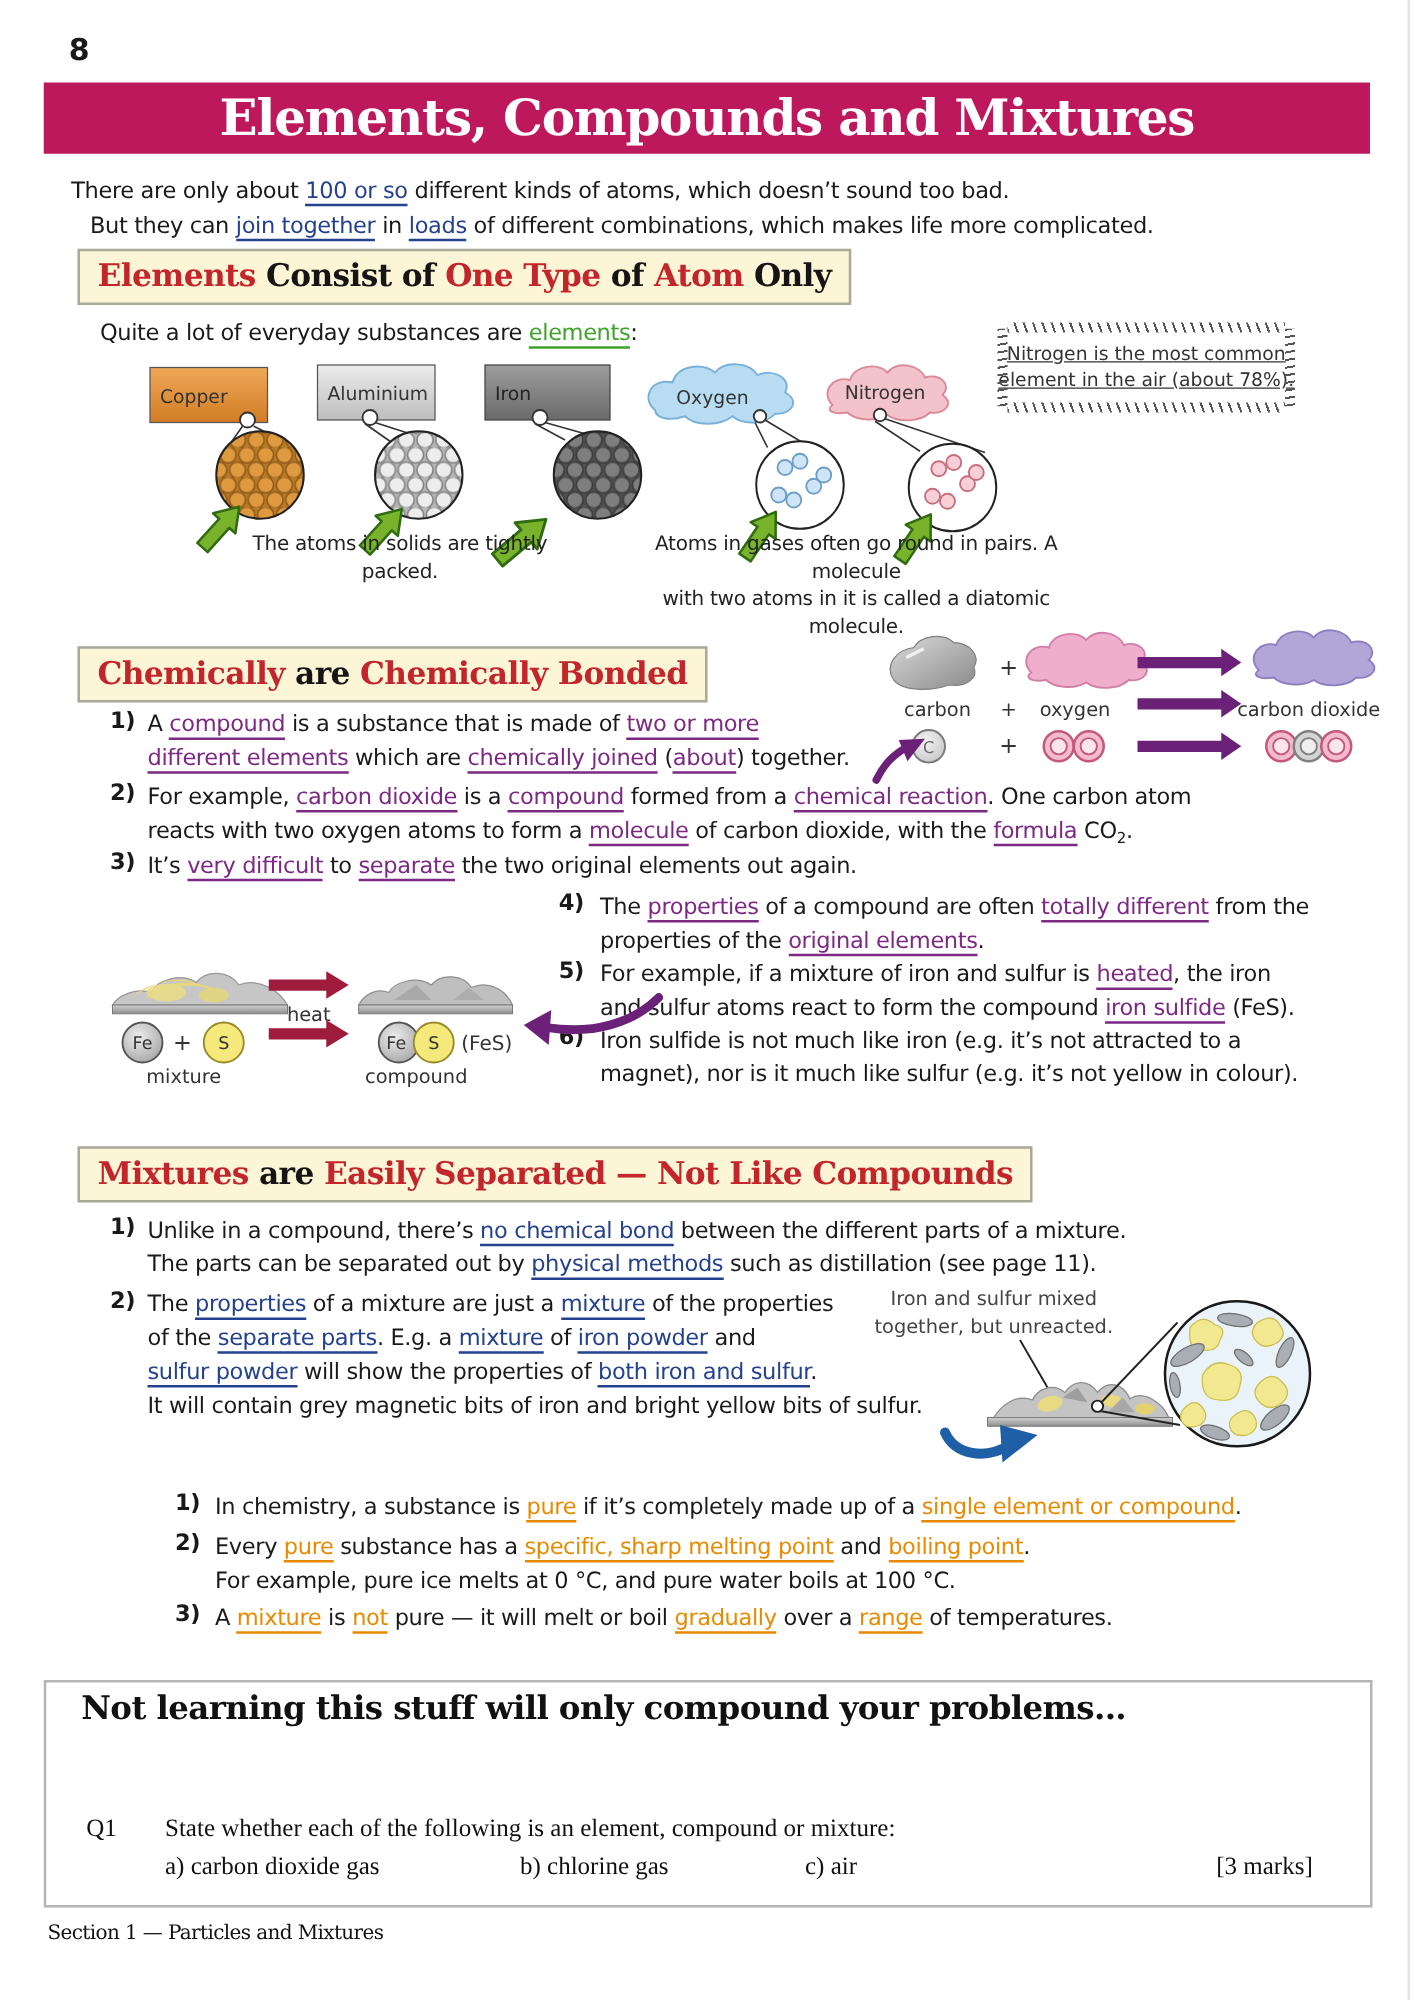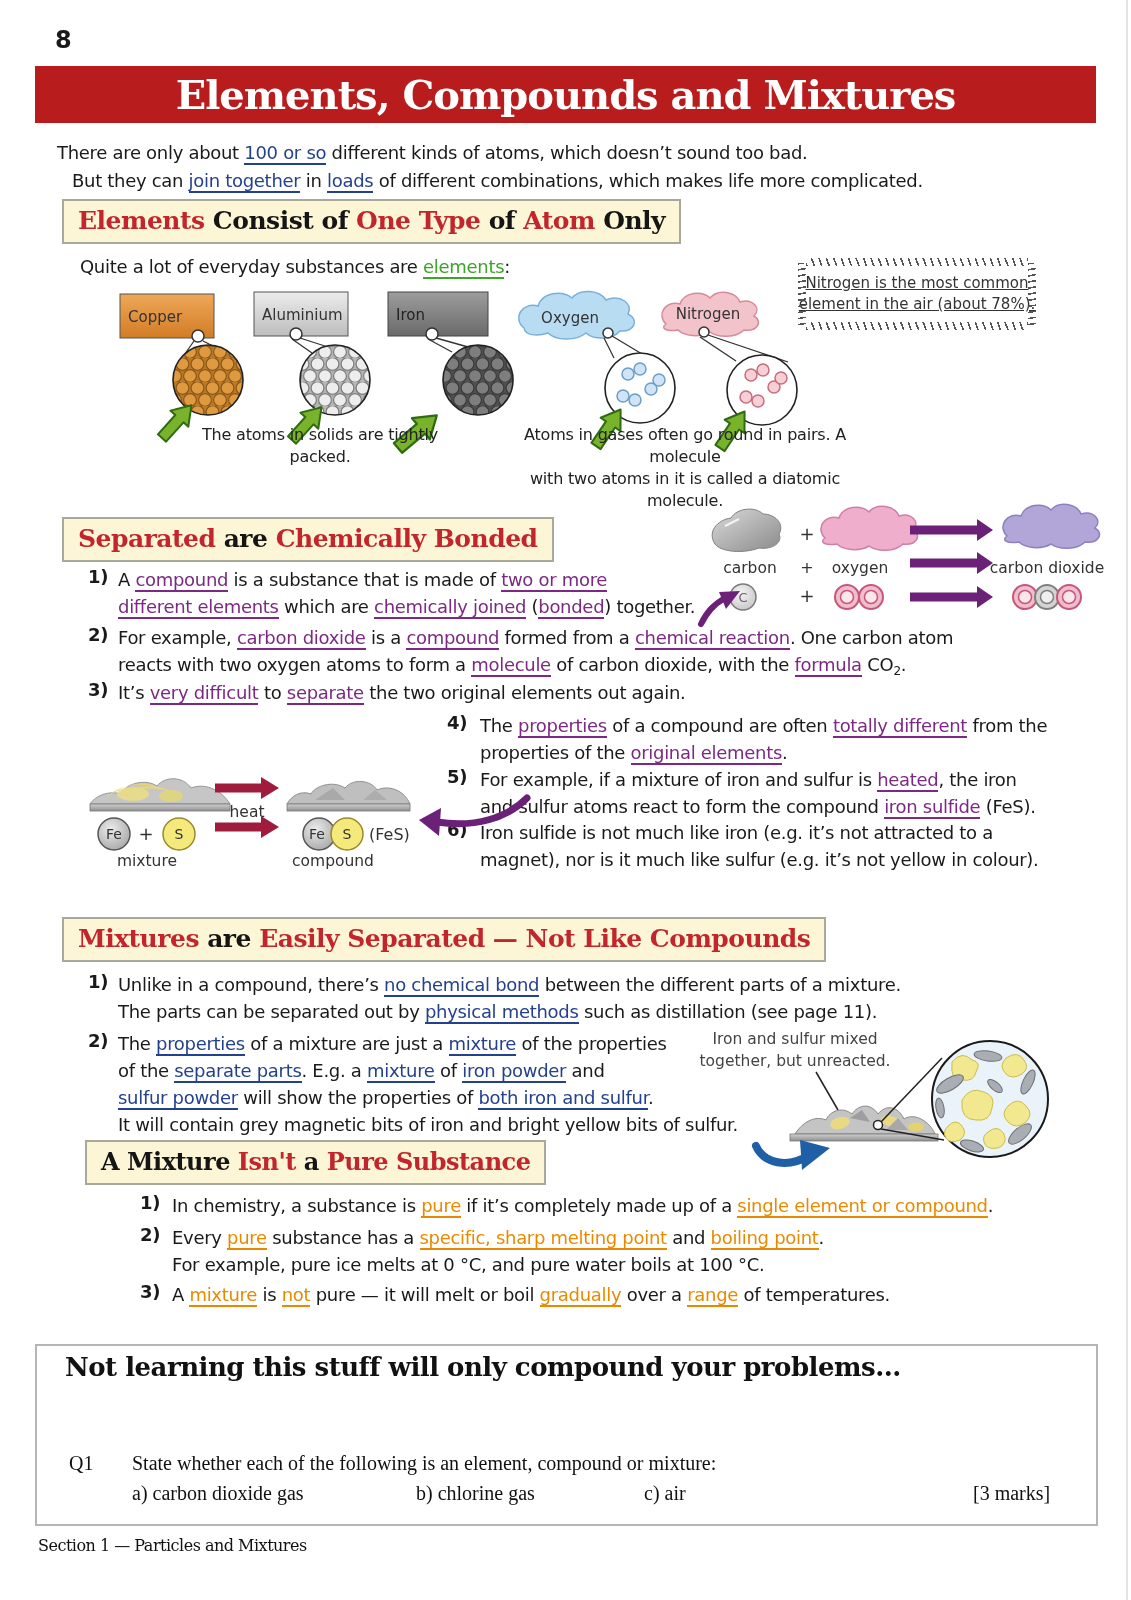--- a/index.html
+++ b/index.html
@@ -1,21 +1,21 @@
 <!DOCTYPE html>
 <html><head>
 <meta charset="utf-8">
 <style>
   html,body{margin:0;padding:0;background:#fff;}
   #page{position:relative;width:1131px;height:1600px;background:#ffffff;
         font-family:"DejaVu Sans",sans-serif;color:#1a1a1a;overflow:hidden;}
   .abs{position:absolute;}
   .txt{font-size:18px;line-height:27px;letter-spacing:-0.3px;white-space:nowrap;}
   .num{font-size:18px;font-weight:bold;letter-spacing:-0.3px;}
-  .banner{left:35px;top:66px;width:1061px;height:57px;background:#b91c1c;color:#fff;
+  .banner{left:35px;top:66px;width:1061px;height:57px;background:#be185d;color:#fff;
           font-family:"DejaVu Serif",serif;font-weight:bold;font-size:40px;
           text-align:center;line-height:58px;letter-spacing:-1px;}
   .pageno{left:55px;top:26px;font-size:24px;font-weight:bold;}
   .hbox{background:#fdf6d6;border:2px solid #a8a89b;padding:5px 14px 7px;
         font-family:"DejaVu Serif",serif;font-weight:bold;font-size:25px;
         letter-spacing:-0.5px;white-space:nowrap;text-align:center;}
   .hbox4{font-size:24px;}
   .hr{color:#c2252b;}
   .hk{color:#151515;}
   .lp{color:#7b2982;border-bottom:2px solid #7b2982;}
@@ -170,21 +170,21 @@
 
   <div class="abs note">
     <div class="hatch-h" style="top:0"></div>
     <div class="hatch-h" style="bottom:0"></div>
     <div class="hatch-v" style="left:0"></div>
     <div class="hatch-v" style="right:0"></div>
     <div>Nitrogen is the most common</div>
     <div>element in the air (about 78%).</div>
   </div>
 
-  <div class="abs hbox" style="left:62px;top:517px"><span class="hr">Separated</span><span class="hk"> are </span><span class="hr">Chemically Bonded</span></div>
+  <div class="abs hbox" style="left:62px;top:517px"><span class="hr">Chemically</span><span class="hk"> are </span><span class="hr">Chemically Bonded</span></div>
 
   <svg class="abs" style="left:695px;top:492px" width="425" height="140" viewBox="0 0 425 140">
     <defs>
       <linearGradient id="gLump" x1="0" y1="0" x2="1" y2="1">
           <stop offset="0" stop-color="#dadada"></stop>
           <stop offset="1" stop-color="#8a8a8a"></stop>
         </linearGradient>
       <radialGradient id="gAtomC" cx="0.4" cy="0.35" r="0.8">
           <stop offset="0" stop-color="#f4f4f4"></stop>
           <stop offset="1" stop-color="#c2c2c2"></stop>
@@ -218,21 +218,21 @@
       <circle cx="352" cy="105" r="12" fill="#d4d4d4" stroke="#808080" stroke-width="2"></circle>
       <circle cx="352" cy="105" r="6.5" fill="#efefef" stroke="#808080" stroke-width="1.5"></circle>
       <circle cx="374" cy="105" r="12" fill="#f3bccd" stroke="#c4587c" stroke-width="2"></circle>
       <circle cx="374" cy="105" r="6.5" fill="#fbe6ec" stroke="#c4587c" stroke-width="1.5"></circle>
     </g>
     <path d="M6,132 C12,120 18,113 30,106" stroke="#6b2177" stroke-width="6" fill="none" stroke-linecap="round"></path>
     <polygon points="24,100 45,99 31,117" fill="#6b2177"></polygon>
   </svg>
 
   <div class="abs num" style="left:88px;top:566px">1)</div>
-  <div class="abs txt" style="left:118px;top:566px"><span>A </span><span class="lp">compound</span><span> is a substance that is made of </span><span class="lp">two or more</span><br><span class="lp">different elements</span><span> which are </span><span class="lp">chemically joined</span><span> (</span><span class="lp">bonded</span><span>) together.</span></div>
+  <div class="abs txt" style="left:118px;top:566px"><span>A </span><span class="lp">compound</span><span> is a substance that is made of </span><span class="lp">two or more</span><br><span class="lp">different elements</span><span> which are </span><span class="lp">chemically joined</span><span> (</span><span class="lp">about</span><span>) together.</span></div>
   <div class="abs num" style="left:88px;top:624px">2)</div>
   <div class="abs txt" style="left:118px;top:624px"><span>For example, </span><span class="lp">carbon dioxide</span><span> is a </span><span class="lp">compound</span><span> formed from a </span><span class="lp">chemical reaction</span><span>.  One carbon atom</span><br><span>reacts with two oxygen atoms to form a </span><span class="lp">molecule</span><span> of carbon dioxide, with the </span><span class="lp">formula</span><span> CO</span><span class="sub">2</span><span>.</span></div>
   <div class="abs num" style="left:88px;top:679px">3)</div>
   <div class="abs txt" style="left:118px;top:679px"><span>It’s </span><span class="lp">very difficult</span><span> to </span><span class="lp">separate</span><span> the two original elements out again.</span></div>
   <div class="abs num" style="left:447px;top:712px">4)</div>
   <div class="abs txt" style="left:480px;top:712px"><span>The </span><span class="lp">properties</span><span> of a compound are often </span><span class="lp">totally different</span><span> from the</span><br><span>properties of the </span><span class="lp">original elements</span><span>.</span></div>
   <div class="abs num" style="left:447px;top:766px">5)</div>
   <div class="abs txt" style="left:480px;top:766px"><span>For example, if a mixture of iron and sulfur is </span><span class="lp">heated</span><span>, the iron</span><br><span>and sulfur atoms react to form the compound </span><span class="lp">iron sulfide</span><span> (FeS).</span></div>
   <div class="abs num" style="left:447px;top:819px">6)</div>
   <div class="abs txt" style="left:480px;top:819px"><span>Iron sulfide is not much like iron (e.g. it’s not attracted to a</span><br><span>magnet), nor is it much like sulfur (e.g. it’s not yellow in colour).</span></div>
@@ -315,21 +315,20 @@
       <ellipse cx="338" cy="60" rx="13" ry="5" transform="rotate(-65 338 60)"></ellipse>
       <ellipse cx="282" cy="124" rx="12" ry="5" transform="rotate(18 282 124)"></ellipse>
       <ellipse cx="330" cy="112" rx="14" ry="6" transform="rotate(-40 330 112)"></ellipse>
       <ellipse cx="250" cy="86" rx="10" ry="4" transform="rotate(80 250 86)"></ellipse>
       <ellipse cx="305" cy="64" rx="9" ry="4" transform="rotate(40 305 64)"></ellipse>
     </g>
     <path d="M66,124 C74,142 98,146 118,134" stroke="#1e5fa6" stroke-width="8" fill="none" stroke-linecap="round"></path>
     <polygon points="112,148 140,126 110,118" fill="#1e5fa6"></polygon>
   </svg>
 
-  <div class="abs hbox hbox4" style="left:85px;top:1140px"><span class="hk">A Mixture </span><span class="hr">Isn't</span><span class="hk"> a </span><span class="hr">Pure Substance</span></div>
 
   <div class="abs num" style="left:140px;top:1192px">1)</div>
   <div class="abs txt" style="left:172px;top:1192px"><span>In chemistry, a substance is </span><span class="lo">pure</span><span> if it’s completely made up of a </span><span class="lo">single element or compound</span><span>.</span></div>
   <div class="abs num" style="left:140px;top:1224px">2)</div>
   <div class="abs txt" style="left:172px;top:1224px"><span>Every </span><span class="lo">pure</span><span> substance has a </span><span class="lo">specific, sharp melting point</span><span> and </span><span class="lo">boiling point</span><span>.</span><br><span>For example, pure ice melts at 0 °C, and pure water boils at 100 °C.</span></div>
   <div class="abs num" style="left:140px;top:1281px">3)</div>
   <div class="abs txt" style="left:172px;top:1281px"><span>A </span><span class="lo">mixture</span><span> is </span><span class="lo">not</span><span> pure — it will melt or boil </span><span class="lo">gradually</span><span> over a </span><span class="lo">range</span><span> of temperatures.</span></div>
 
   <div class="abs sumbox">
     <div class="abs sumtitle">Not learning this stuff will only compound your problems...</div>

